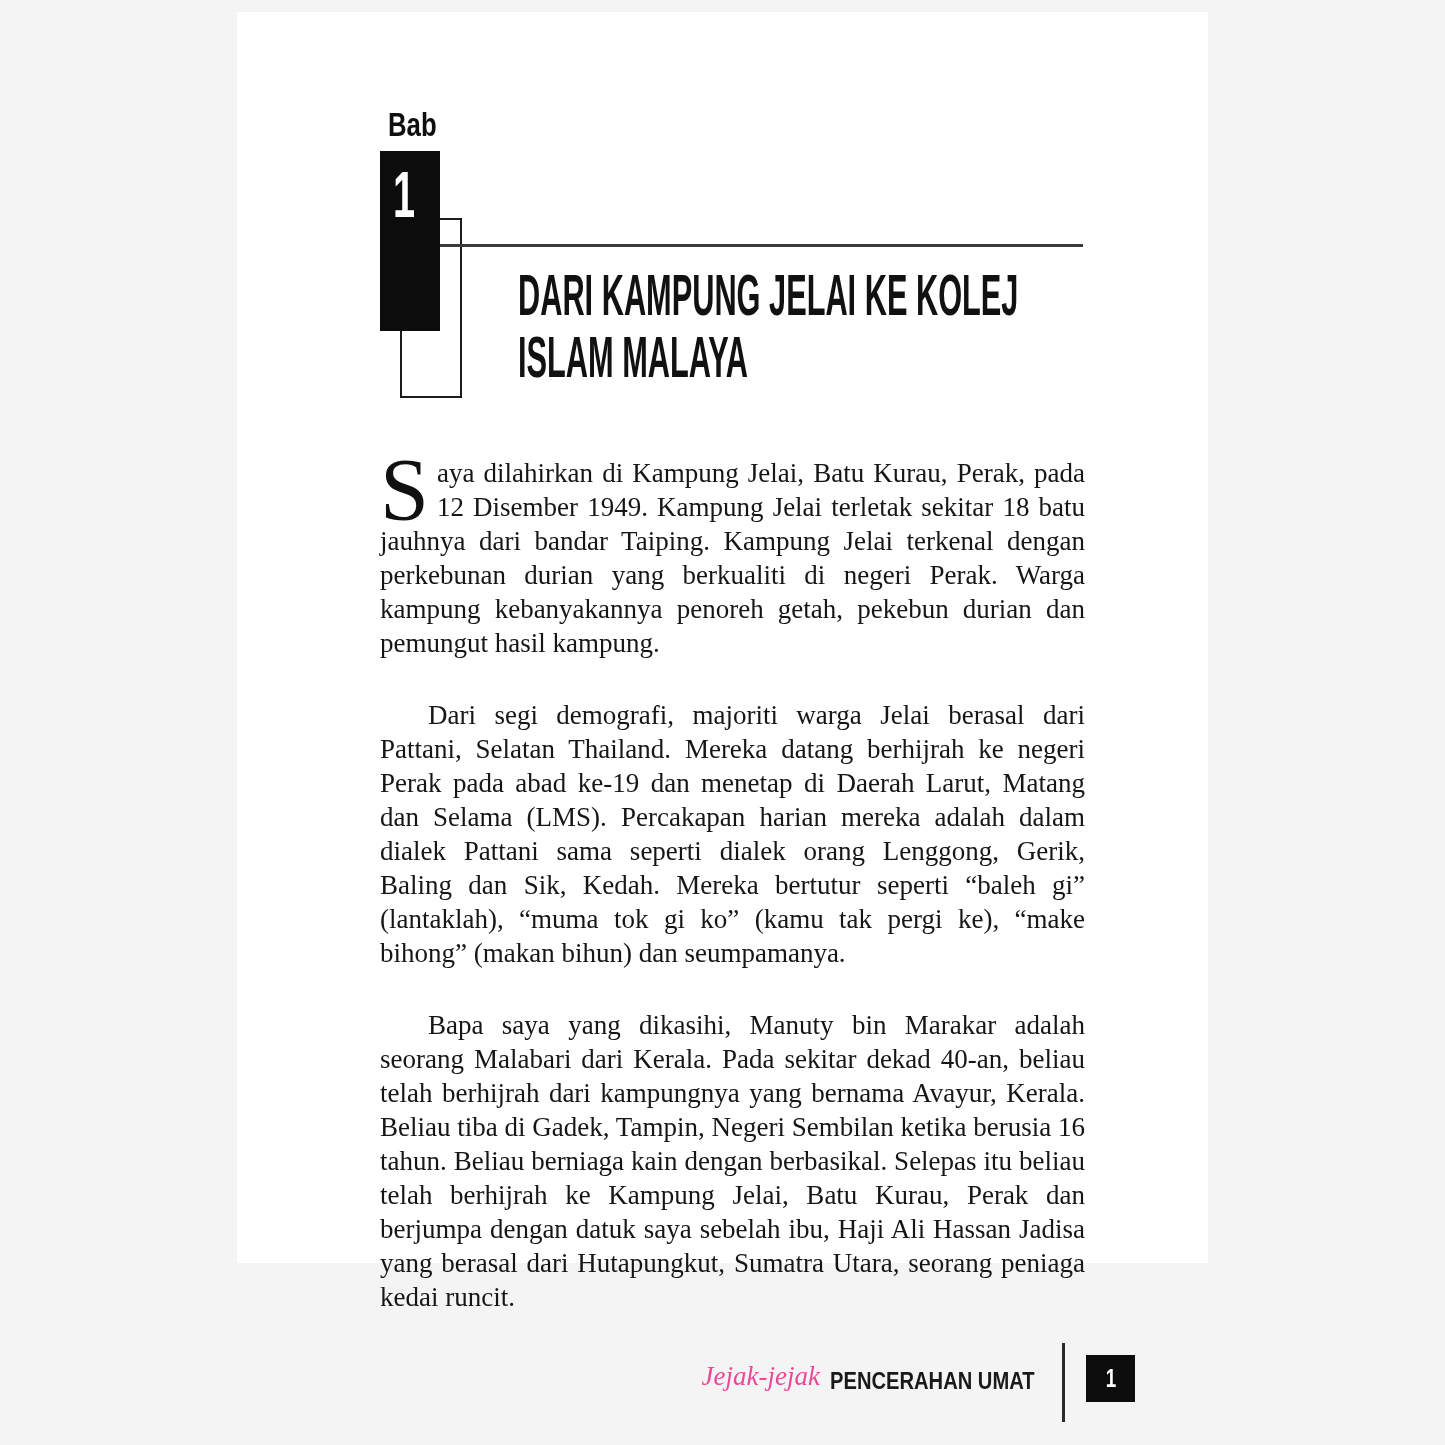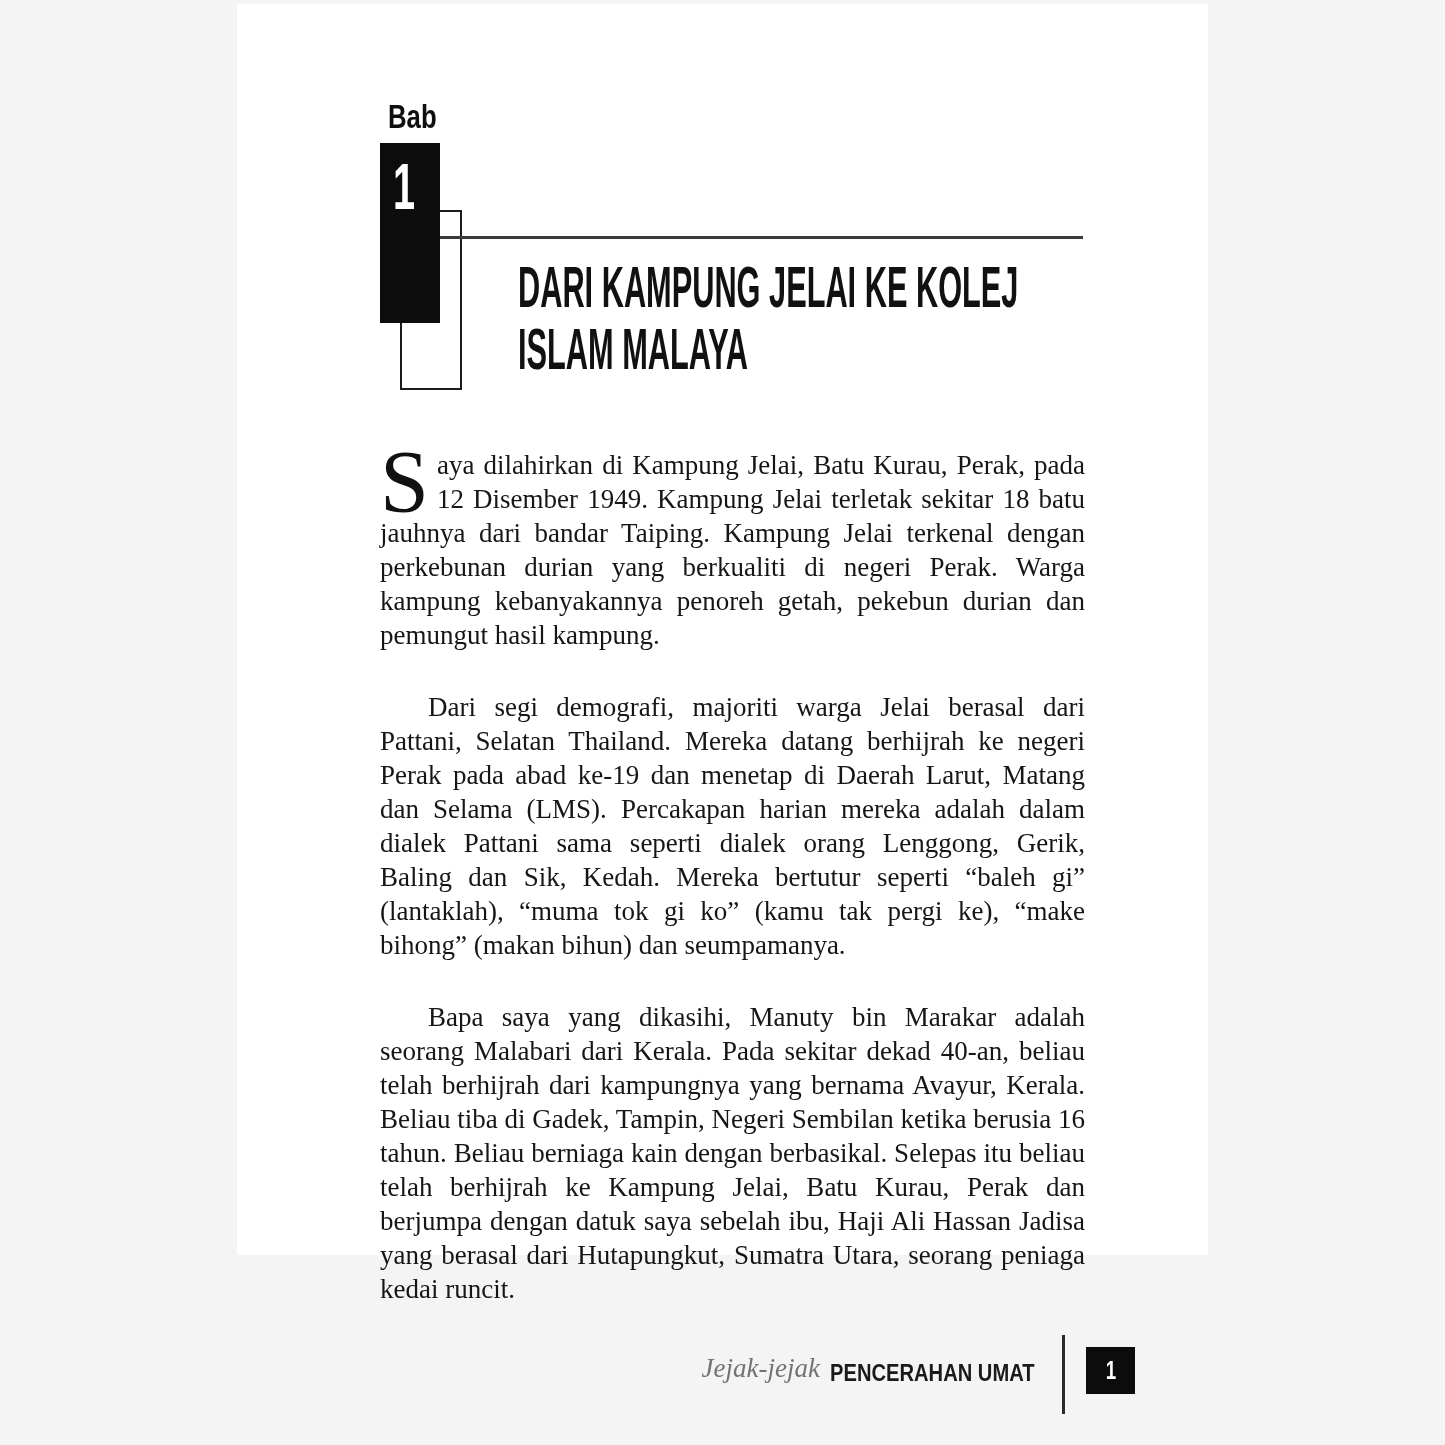--- a/index.html
+++ b/index.html
@@ -3,21 +3,21 @@
 <meta charset="utf-8">
 <style>
   html,body{margin:0;padding:0;}
   body{
     width:1445px;height:1445px;position:relative;
     background:#f4f4f4;
     font-family:"Liberation Serif", serif;
     overflow:hidden;
   }
   .page{
-    position:absolute;left:237px;top:4px;width:971px;height:1251px;
+    position:absolute;left:237px;top:12px;width:971px;height:1251px;
     background:#ffffff;
   }
   
   .bab-label{
     position:absolute;left:151px;top:96px;
     font-family:"Liberation Sans", sans-serif;
     font-weight:bold;font-size:33px;line-height:33px;color:#0f0f0f;
     transform:scaleX(0.78);transform-origin:left top;
     white-space:nowrap;
   }
@@ -59,21 +59,21 @@
   .dropcap{
     float:left;
     font-size:88px;line-height:60px;
     margin:4px 8px 0 0;
     color:#111111;
   }
   
   .footer-script{
     position:absolute;right:388px;top:1348px;
     font-family:"Liberation Serif", serif;font-style:italic;
-    font-size:27px;line-height:32px;color:#737373;white-space:nowrap;
+    font-size:27px;line-height:32px;color:#ec4899;white-space:nowrap;
   }
   .footer-series{
     position:absolute;left:593px;top:1356px;
     font-family:"Liberation Sans", sans-serif;font-weight:bold;
     font-size:24px;line-height:26px;color:#1a1a1a;white-space:nowrap;
     transform:scaleX(0.84);transform-origin:left top;
   }
   .footer-vrule{
     position:absolute;left:825px;top:1331px;width:3px;height:79px;
     background:#2a2a2a;

